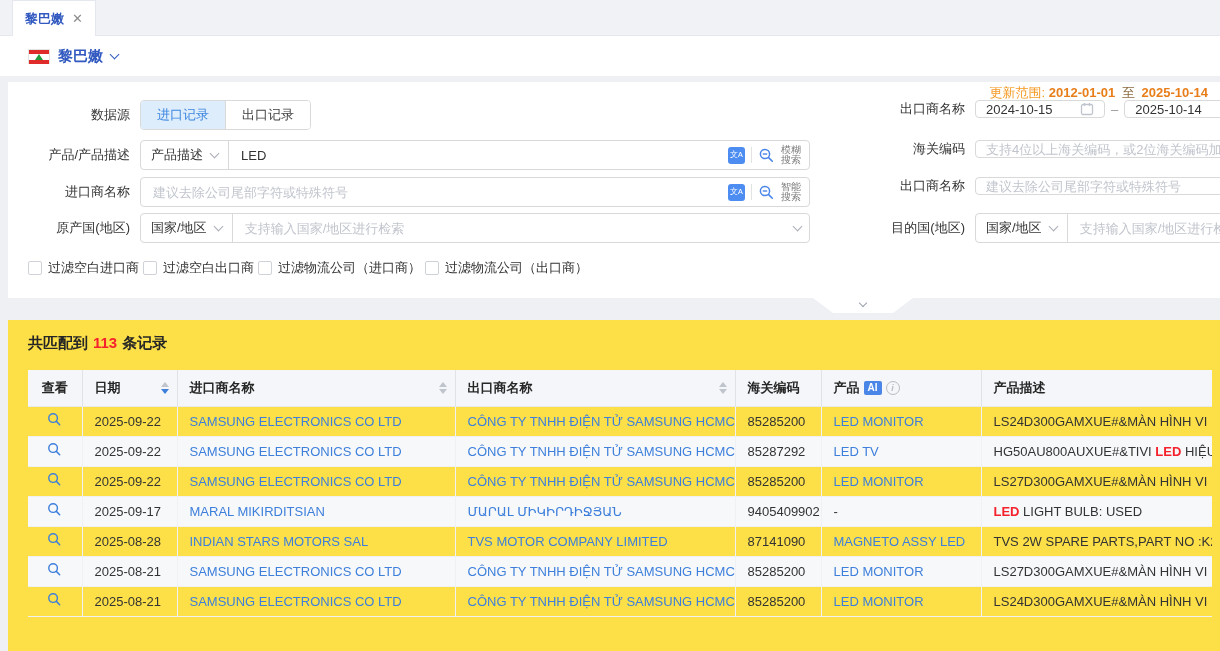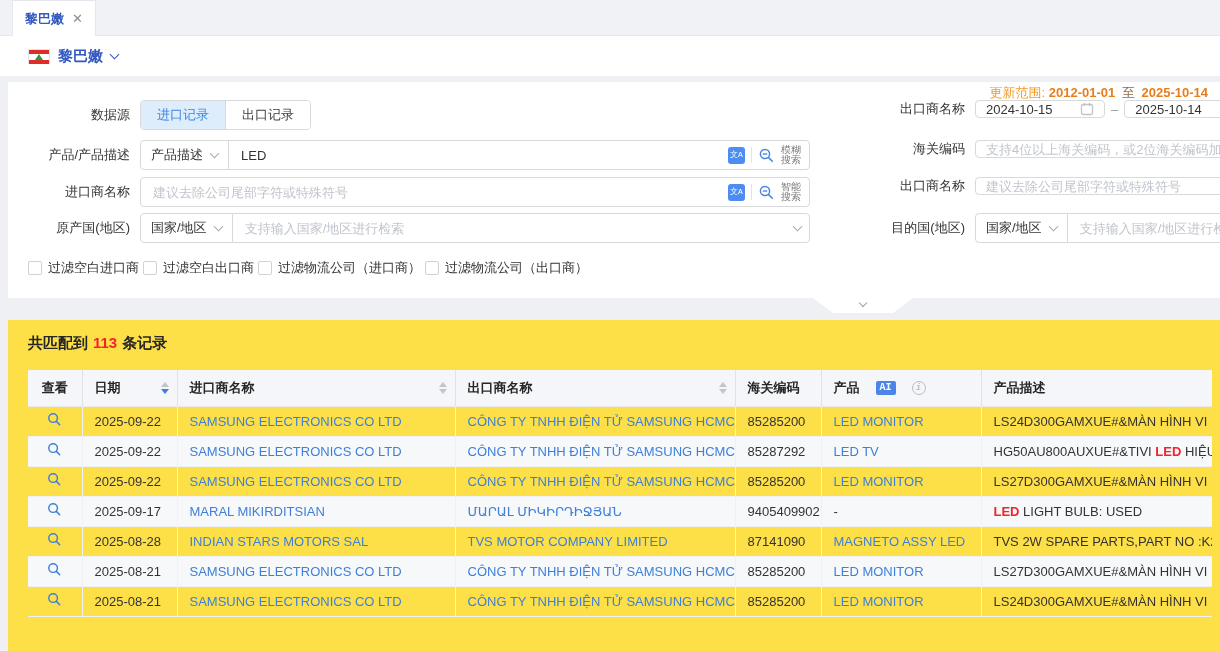--- a/index.html
+++ b/index.html
@@ -83,21 +83,21 @@
     text-align:left;padding:0 8px 0 12px;border-right:1px solid #dfe3e8;border-bottom:1px solid #e8eaec;}
   thead th.center{text-align:center;padding:0;}
   thead th:last-child{border-right:none;}
   tbody td{height:30px;font-size:13px;color:#333;padding:0 8px 0 12px;white-space:nowrap;
     overflow:hidden;border-right:1px solid #f0f1f4;border-bottom:1px solid #f0f1f4;}
   tbody td:last-child{border-right:none;}
   tbody tr:nth-child(even){background:#f7f8fa;}
   tbody td.center{text-align:center;padding:0;}
   .link{color:#3d7fdb;cursor:pointer;}
   .thflex{display:flex;align-items:center;justify-content:space-between;}
-  .thflex-l{display:flex;align-items:center;gap:16px;font-family:Liberation Mono, monospace;}
+  .thflex-l{display:flex;align-items:center;gap:4px;}
   .sorter{display:inline-flex;flex-direction:column;gap:2px;align-items:center;cursor:pointer;}
   .cu{width:0;height:0;border-left:4px solid transparent;border-right:4px solid transparent;
     border-bottom:5px solid #c0c4cc;}
   .cd{width:0;height:0;border-left:4px solid transparent;border-right:4px solid transparent;
     border-top:5px solid #c0c4cc;}
   .cd.active{border-top-color:#3d7fdb;}
   .aibadge{background:#4a86e8;color:#fff;font-size:10px;font-weight:bold;border-radius:2px;
     padding:1px 4px;line-height:12px;}
   .infoico{width:14px;height:14px;border:1px solid #b8bcc4;border-radius:50%;color:#b8bcc4;
     font-size:9px;display:inline-flex;align-items:center;justify-content:center;

